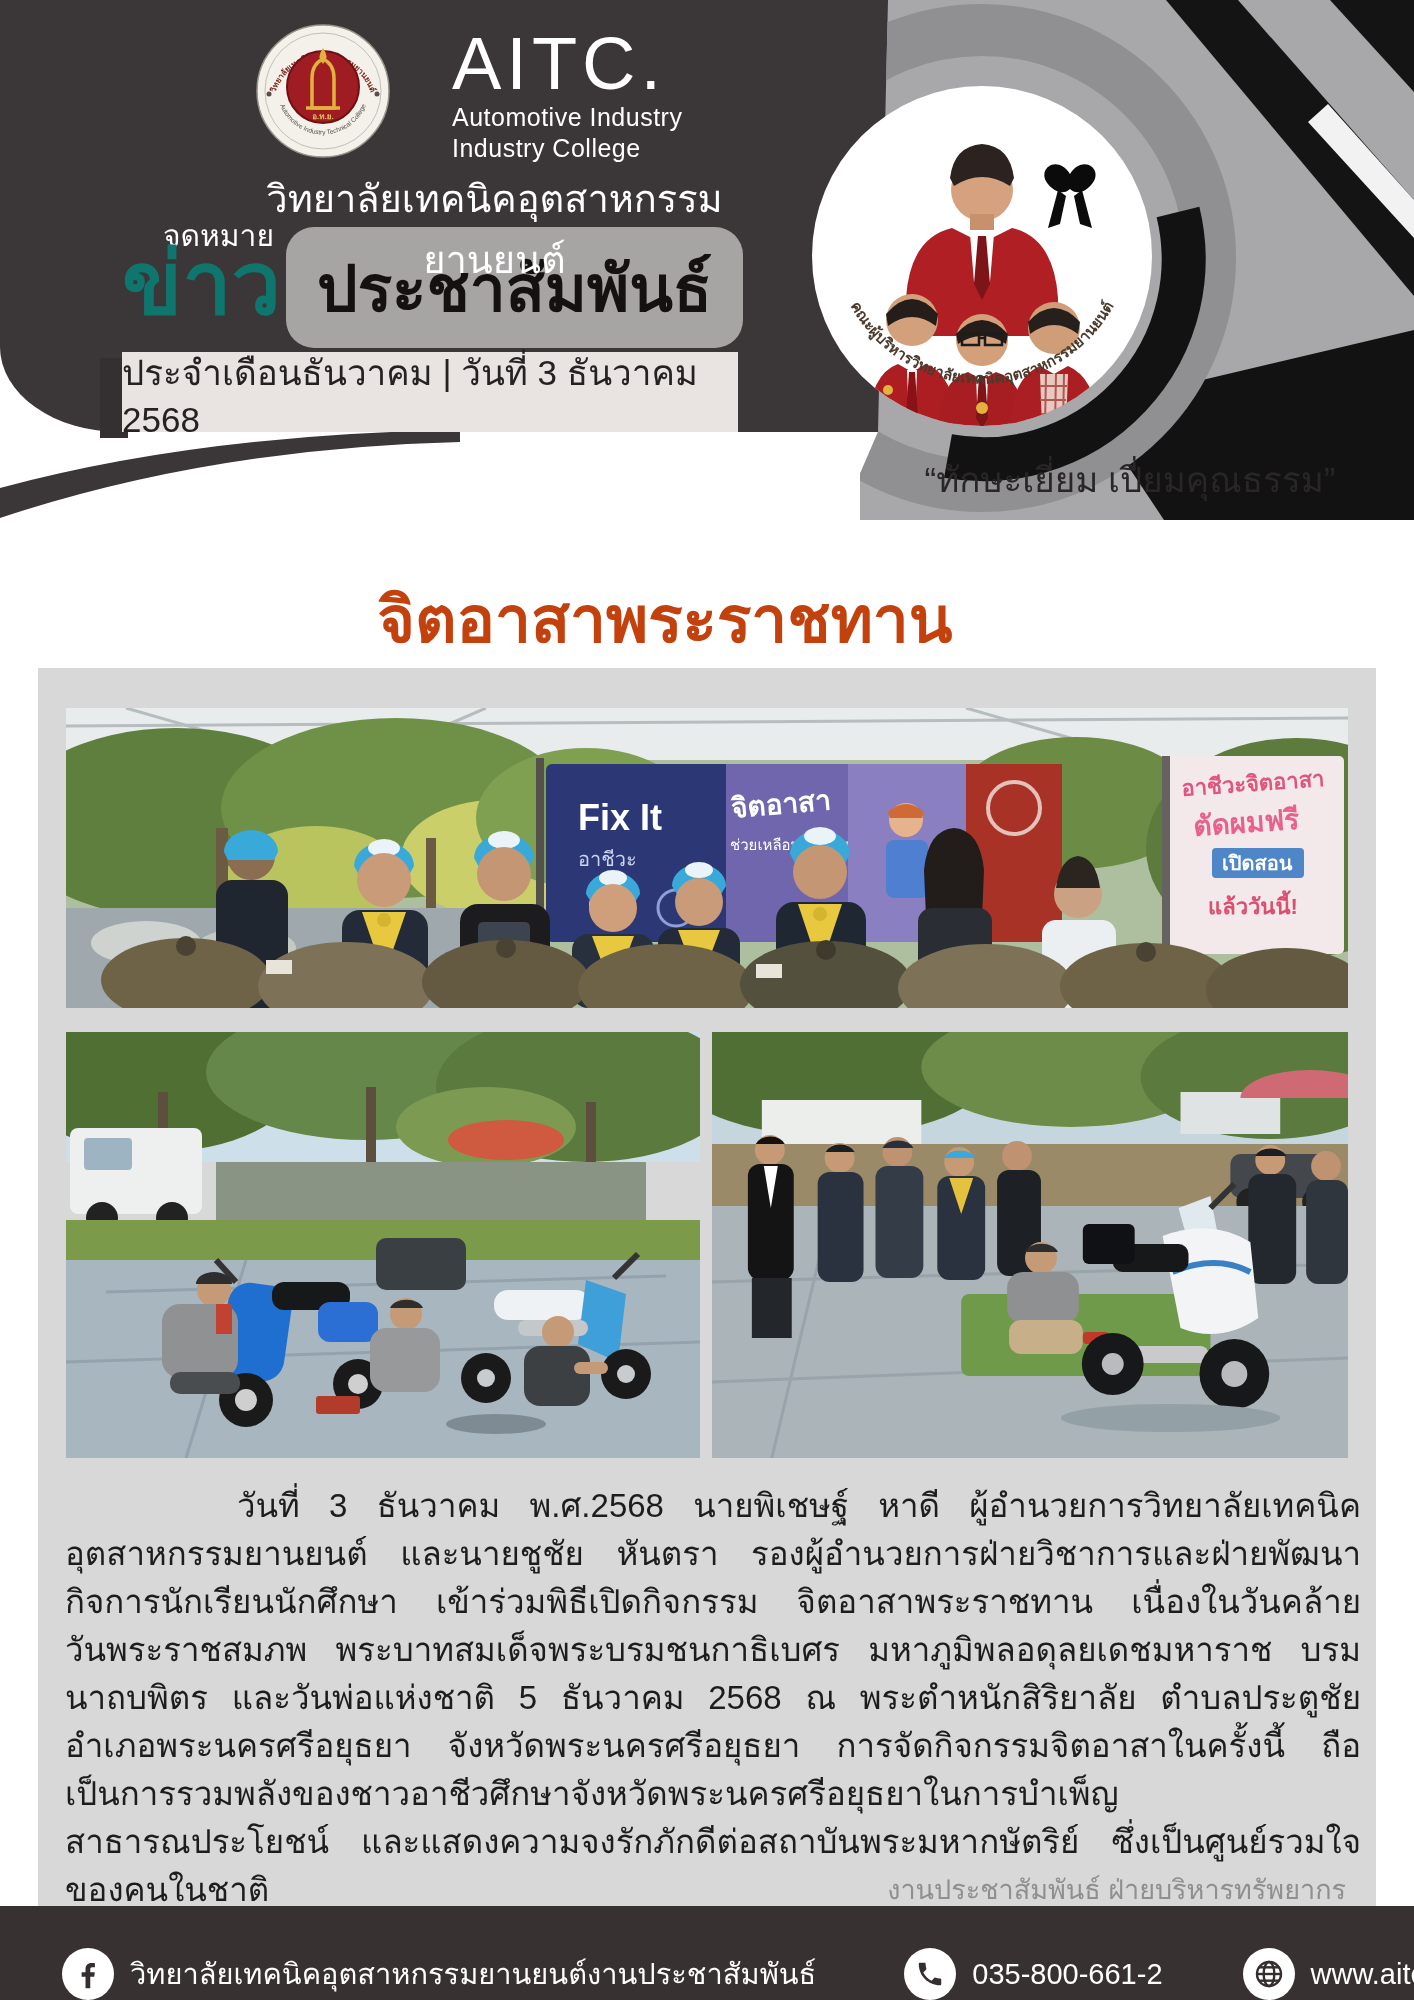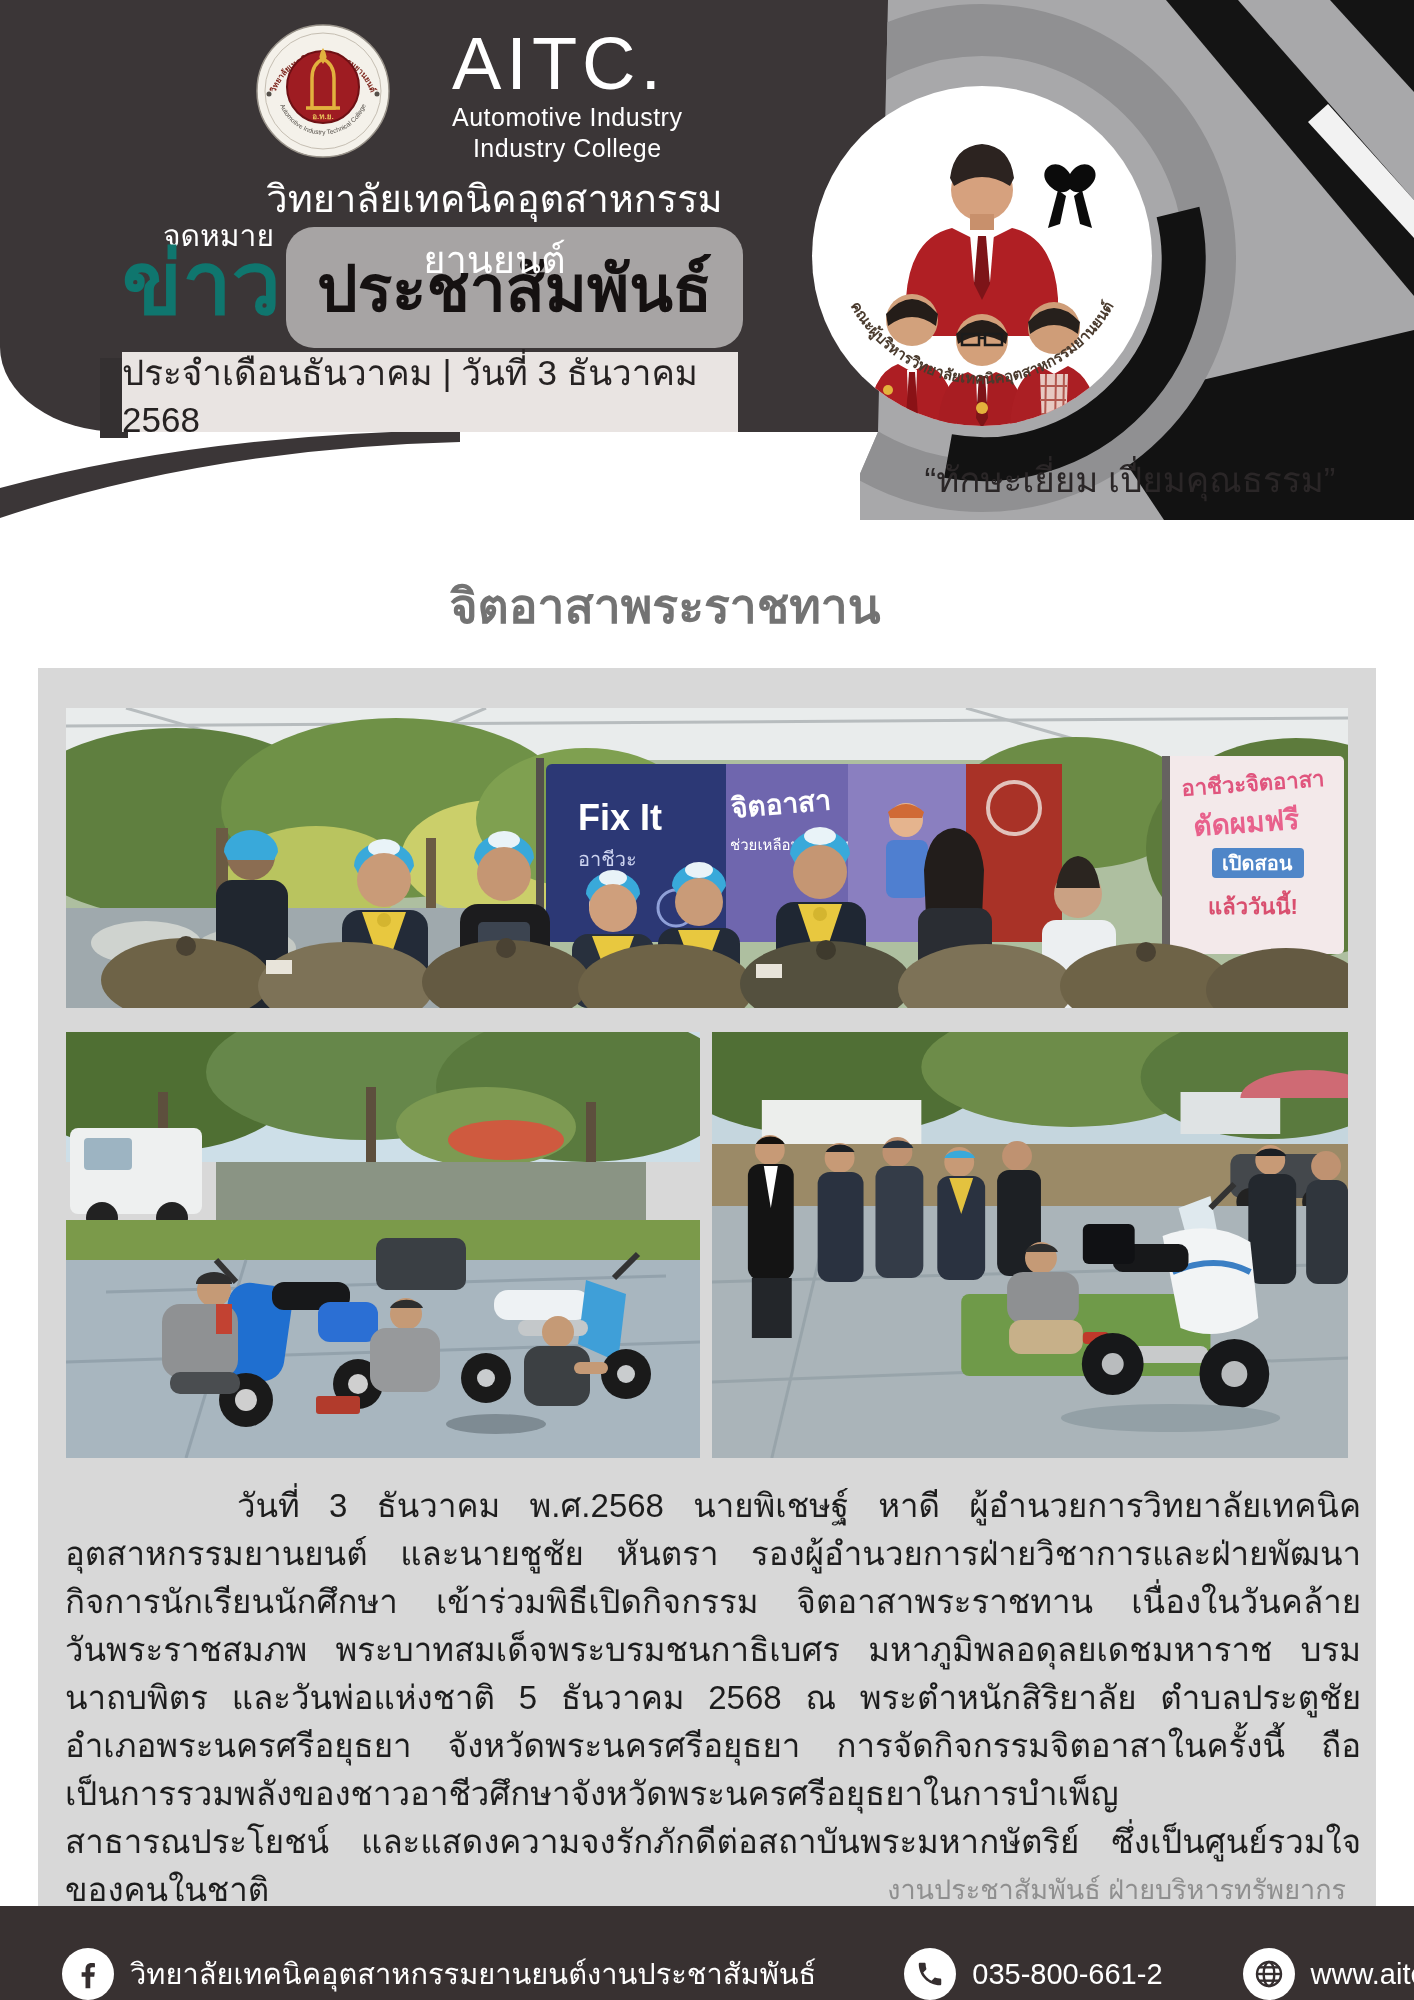--- a/index.html
+++ b/index.html
@@ -16,21 +16,21 @@
   }
   .swoosh{position:absolute;left:0;top:428px;width:520px;height:92px;}
   .panel-svg{position:absolute;left:860px;top:0;width:554px;height:520px;}
   .photo-circle{
     position:absolute;left:812px;top:86px;width:340px;height:340px;border-radius:50%;
     background:#ffffff;overflow:hidden;z-index:3;
   }
   .emblem{position:absolute;left:256px;top:24px;width:134px;height:134px;z-index:5;}
   .brand{position:absolute;left:452px;top:26px;z-index:5;color:#fff;}
   .brand-main{font-size:74px;font-weight:500;letter-spacing:5px;line-height:76px;}
-  .brand-sub{font-size:25px;font-weight:500;letter-spacing:0.5px;line-height:31px;text-align:center;}
+  .brand-sub{font-size:25px;font-weight:500;letter-spacing:0.5px;line-height:31px;}
   .college-name{
     position:absolute;left:237px;top:168px;width:515px;text-align:center;z-index:5;
     color:#fff;font-size:38px;font-weight:500;
   }
   .nl-small{position:absolute;left:163px;top:212px;color:#fff;font-size:30px;font-weight:500;z-index:5;}
   .nl-big{position:absolute;left:122px;top:234px;width:150px;text-align:center;color:#0f766e;font-size:88px;font-weight:700;z-index:5;line-height:100px;}
   .pr-box{
     position:absolute;left:286px;top:227px;width:457px;height:121px;background:#a7a4a4;z-index:4;
     display:flex;align-items:center;justify-content:center;border-radius:28px;
   }
@@ -41,21 +41,21 @@
     display:flex;align-items:center;justify-content:center;
   }
   .date-bar span{font-size:35px;font-weight:500;color:#262222;}
   .tagline{
     position:absolute;left:880px;top:452px;width:500px;text-align:center;z-index:4;
     font-size:35px;font-weight:500;color:#2a2627;
   }
   
   .main-title{
     position:absolute;left:0;top:568px;width:1330px;text-align:center;
-    font-size:48px;font-weight:700;color:#737373;z-index:2;
+    font-size:64px;font-weight:700;color:#c2410c;z-index:2;
   }
   
   .card{position:absolute;left:38px;top:668px;width:1338px;height:1238px;background:#d8d8d8;}
   .photo-main{position:absolute;left:28px;top:40px;width:1282px;height:300px;}
   .photo-s1{position:absolute;left:28px;top:364px;width:634px;height:426px;}
   .photo-s2{position:absolute;left:674px;top:364px;width:636px;height:426px;}
   .body-text{
     position:absolute;left:21px;top:814px;width:1296px;
     font-size:33px;line-height:48px;color:#1d1d1d;text-align:justify;
     text-indent:172px;word-spacing:5px;font-weight:500;margin-left:6px;

